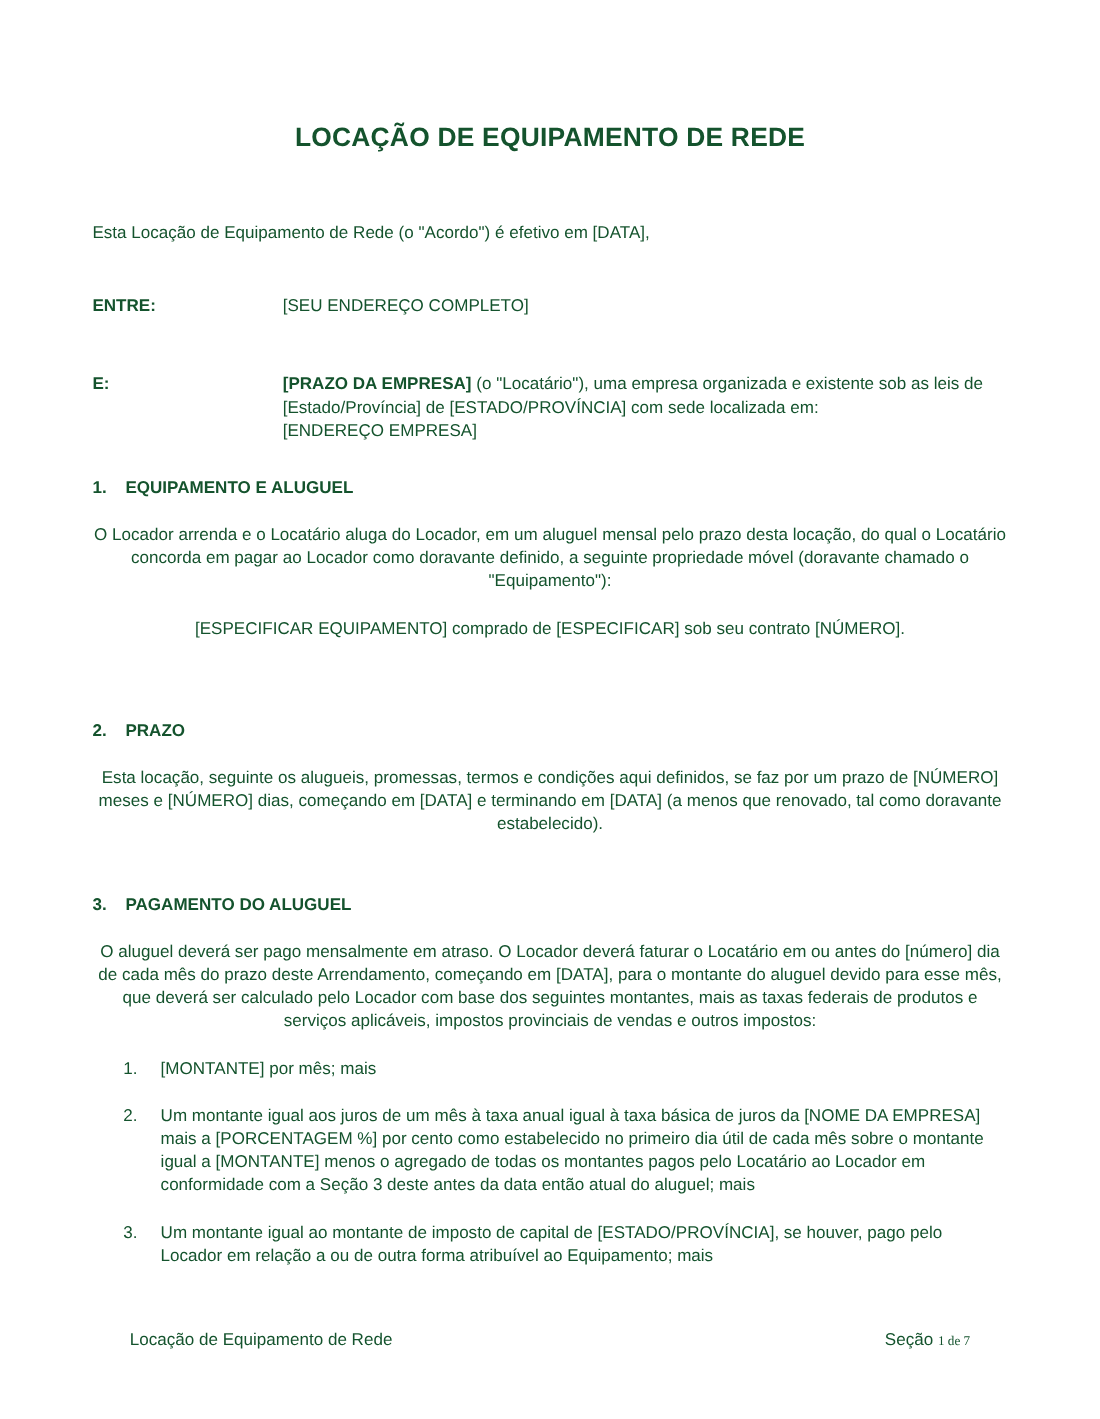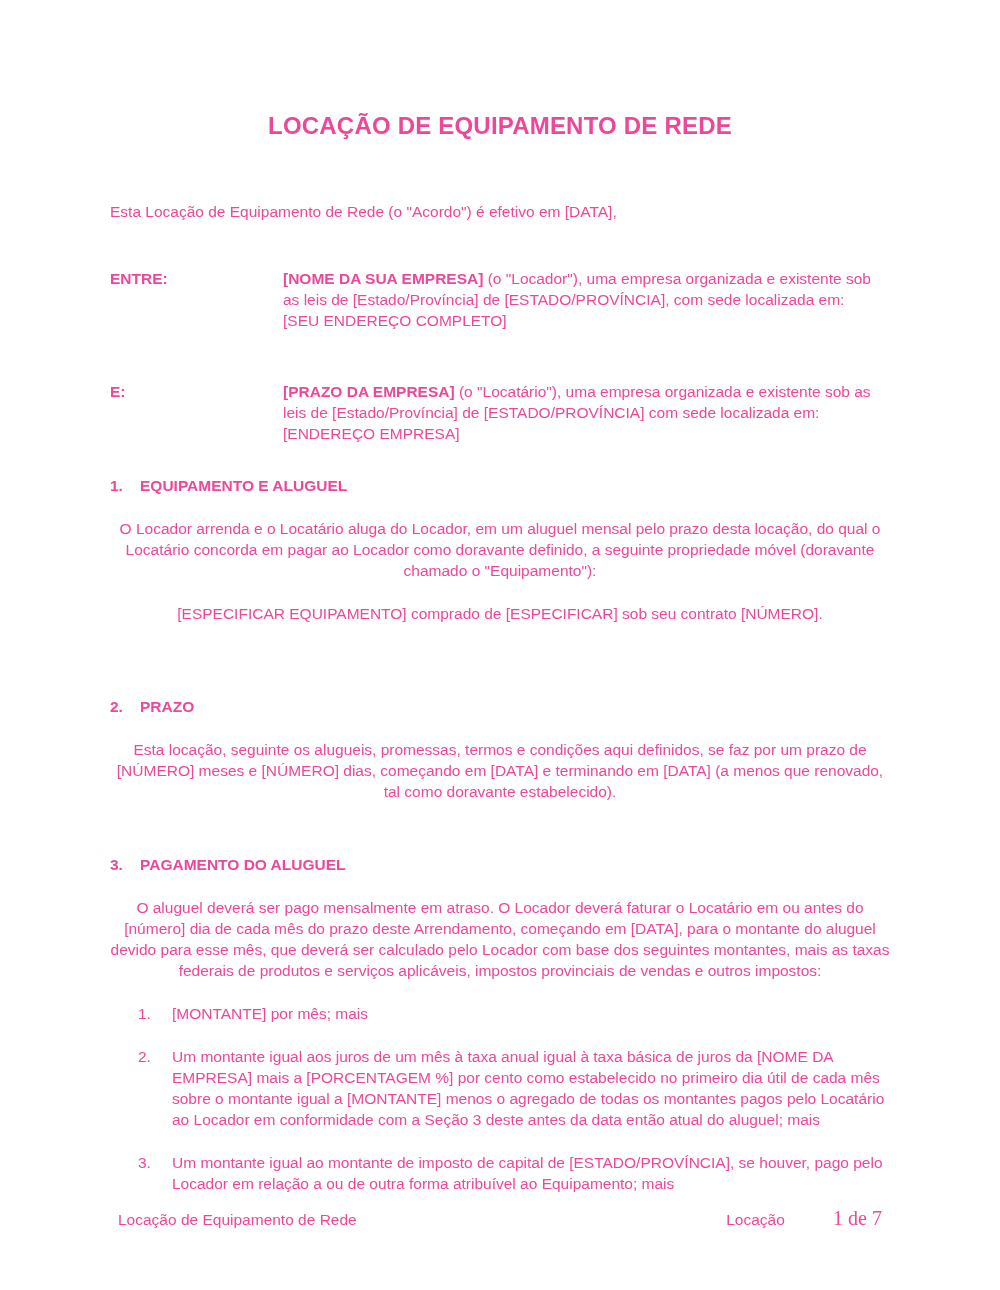--- a/index.html
+++ b/index.html
@@ -6,26 +6,26 @@
     margin: 0;
     padding: 0;
     background: #ffffff;
   }
   .page {
     position: relative;
     width: 1000px;
     height: 1290px;
     margin: 0 auto;
     background: #ffffff;
-    color: #ec4899;
+    color: #14532d;
     font-family: "Liberation Sans", "DejaVu Sans", sans-serif;
     font-size: 15.5px;
     line-height: 21px;
     box-sizing: border-box;
-    padding: 0 110px;
+    padding: 0 84px;
     overflow: hidden;
   }
   .doc-title {
     margin: 112px 0 0 0;
     text-align: center;
     font-size: 24px;
     line-height: 28px;
     font-weight: bold;
     letter-spacing: 0.2px;
   }
@@ -77,38 +77,36 @@
     position: absolute;
     left: 118px;
     right: 118px;
     top: 1208px;
     display: flex;
     justify-content: space-between;
     align-items: baseline;
   }
   .footer .page-num-serif {
     font-family: "Liberation Serif", "DejaVu Serif", serif;
-    font-size: 20px;
-    margin-left: 44px;
+    font-size: 12px;
   }
   b, .bold { font-weight: bold; }
 </style>
 </head>
 <body>
 
 <div class="page">
 
   <h1 class="doc-title">LOCAÇÃO DE EQUIPAMENTO DE REDE</h1>
 
   <p class="intro">Esta Locação de Equipamento de Rede (o "Acordo") é efetivo em [DATA],</p>
 
   <div class="party party-entre">
     <div class="party-label">ENTRE:</div>
     <div class="party-body">
-      <p><b>[NOME DA SUA EMPRESA]</b><span> (o "Locador"), uma empresa organizada e existente sob as leis de [Estado/Província] de [ESTADO/PROVÍNCIA], com sede localizada em:</span></p>
       <p class="address">[SEU ENDEREÇO COMPLETO]</p>
     </div>
   </div>
 
   <div class="party party-e">
     <div class="party-label">E:</div>
     <div class="party-body">
       <p><b>[PRAZO DA EMPRESA]</b><span> (o "Locatário"), uma empresa organizada e existente sob as leis de [Estado/Província] de [ESTADO/PROVÍNCIA] com sede localizada em:</span></p>
       <p class="address">[ENDEREÇO EMPRESA]</p>
     </div>
@@ -140,16 +138,16 @@
       </div>
       <div class="sub-item">
         <span class="num">3.</span>
         <span>Um montante igual ao montante de imposto de capital de [ESTADO/PROVÍNCIA], se houver, pago pelo Locador em relação a ou de outra forma atribuível ao Equipamento; mais</span>
       </div>
     </div>
   </div>
 
   <div class="footer">
     <span>Locação de Equipamento de Rede</span>
-    <span><span>Locação </span><span class="page-num-serif">1 de 7</span></span>
+    <span><span>Seção </span><span class="page-num-serif">1 de 7</span></span>
   </div>
 
 </div>
 
 </body></html>

